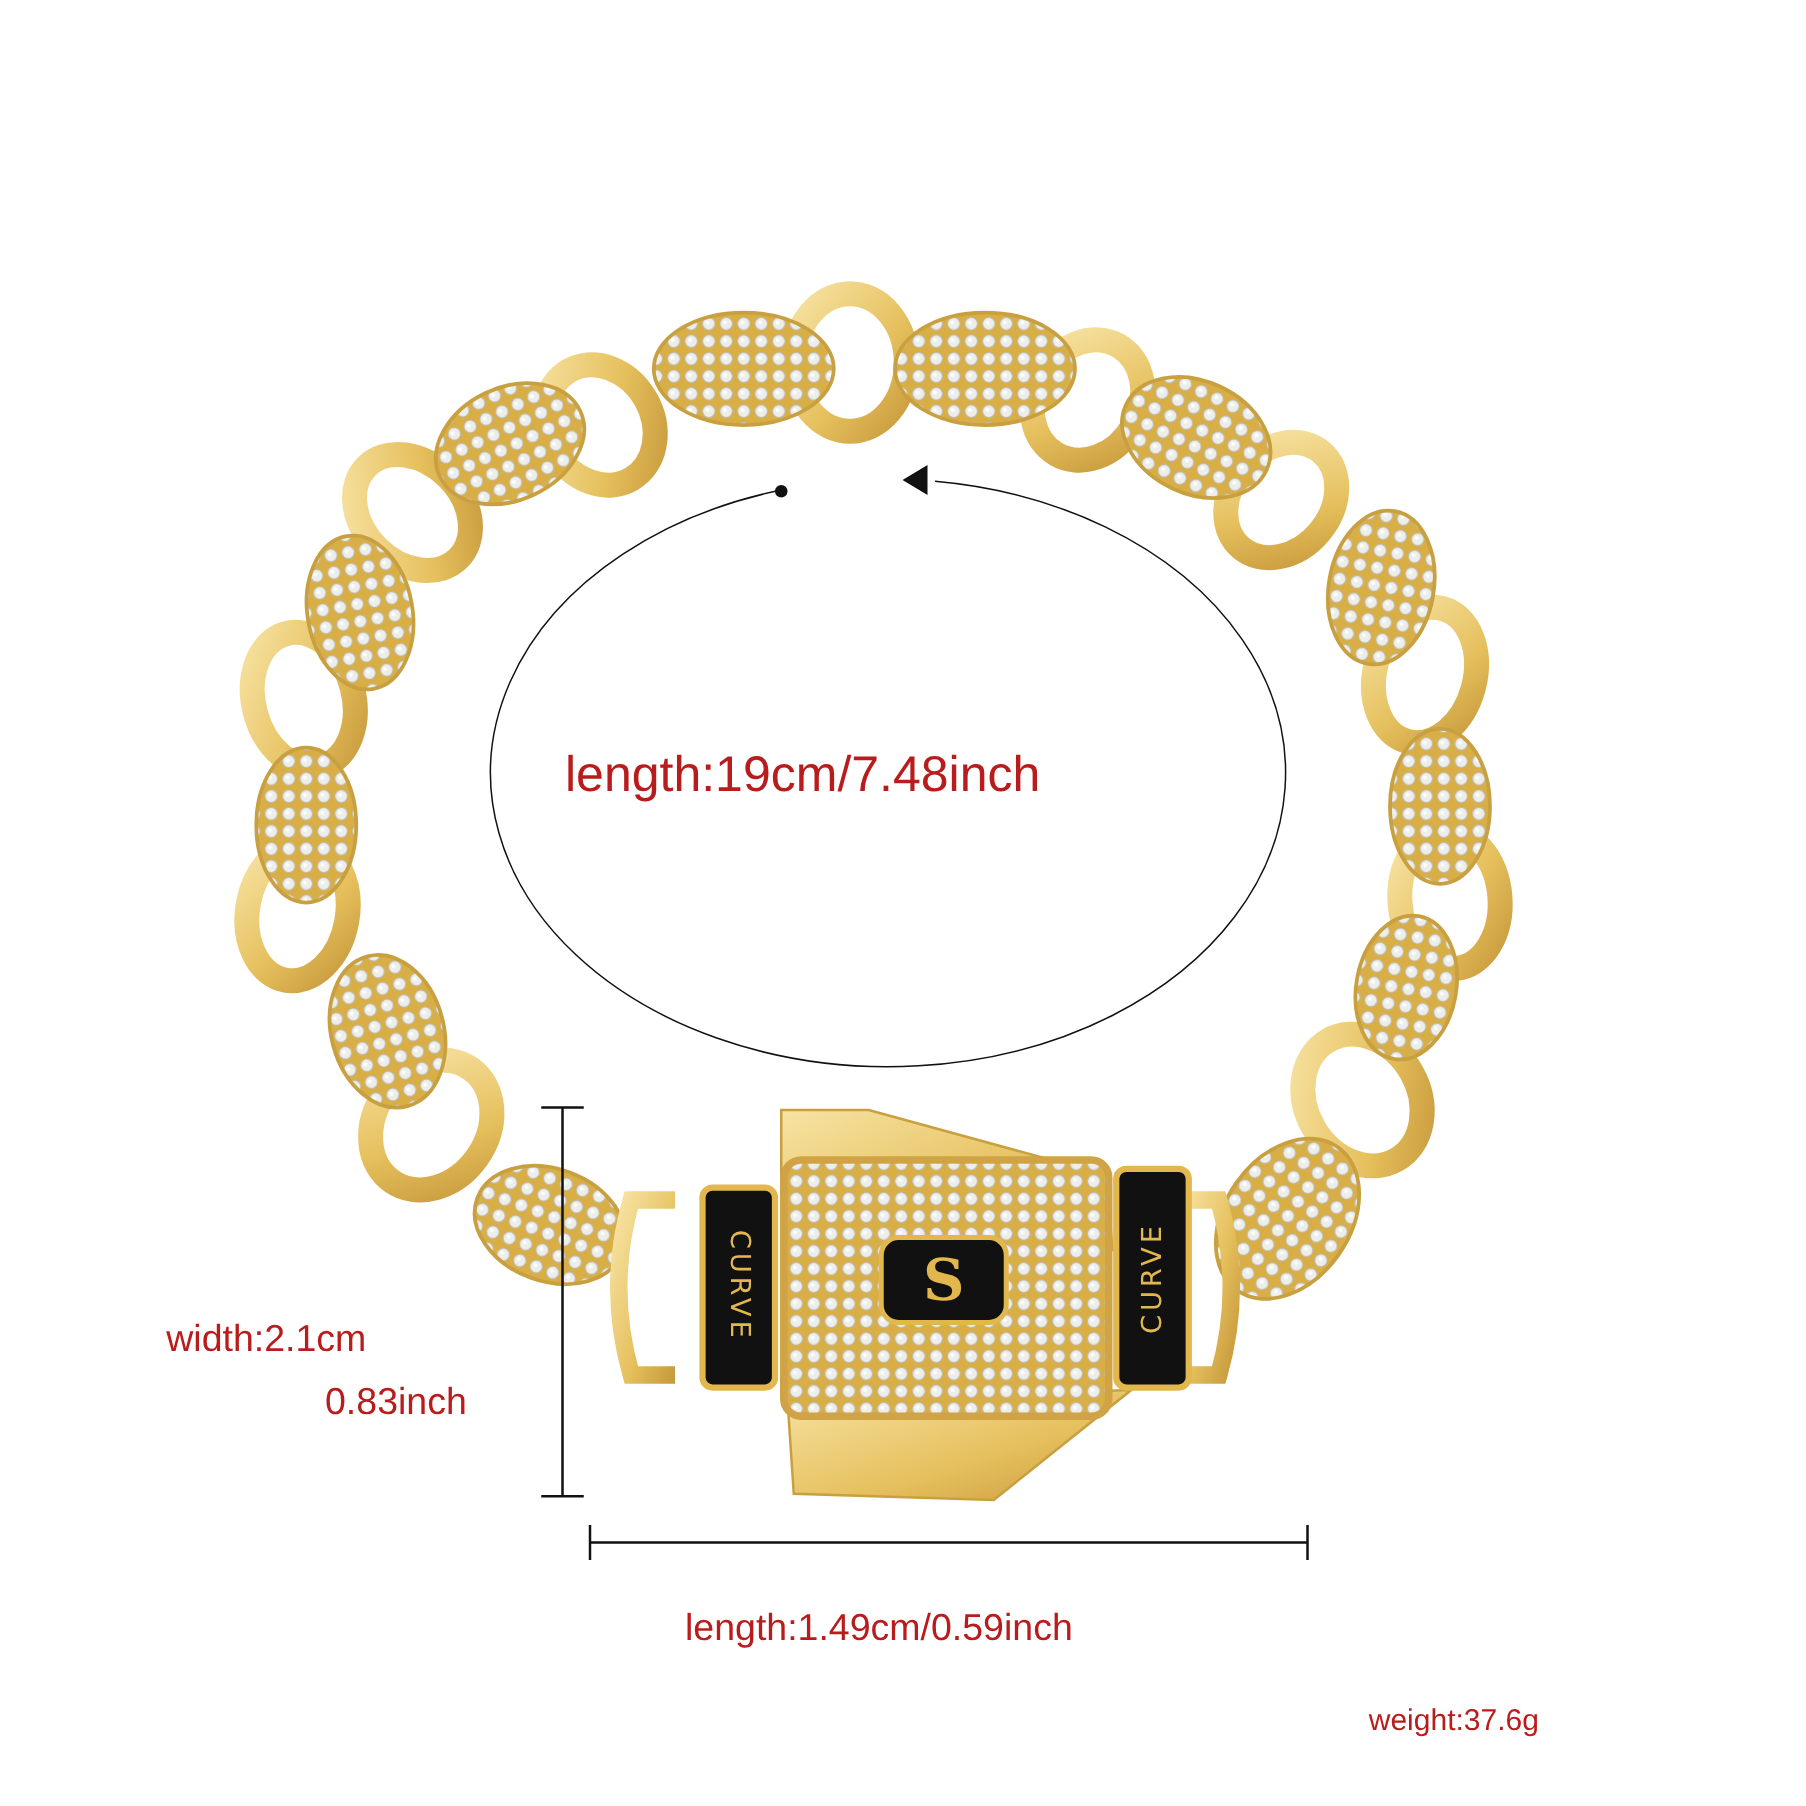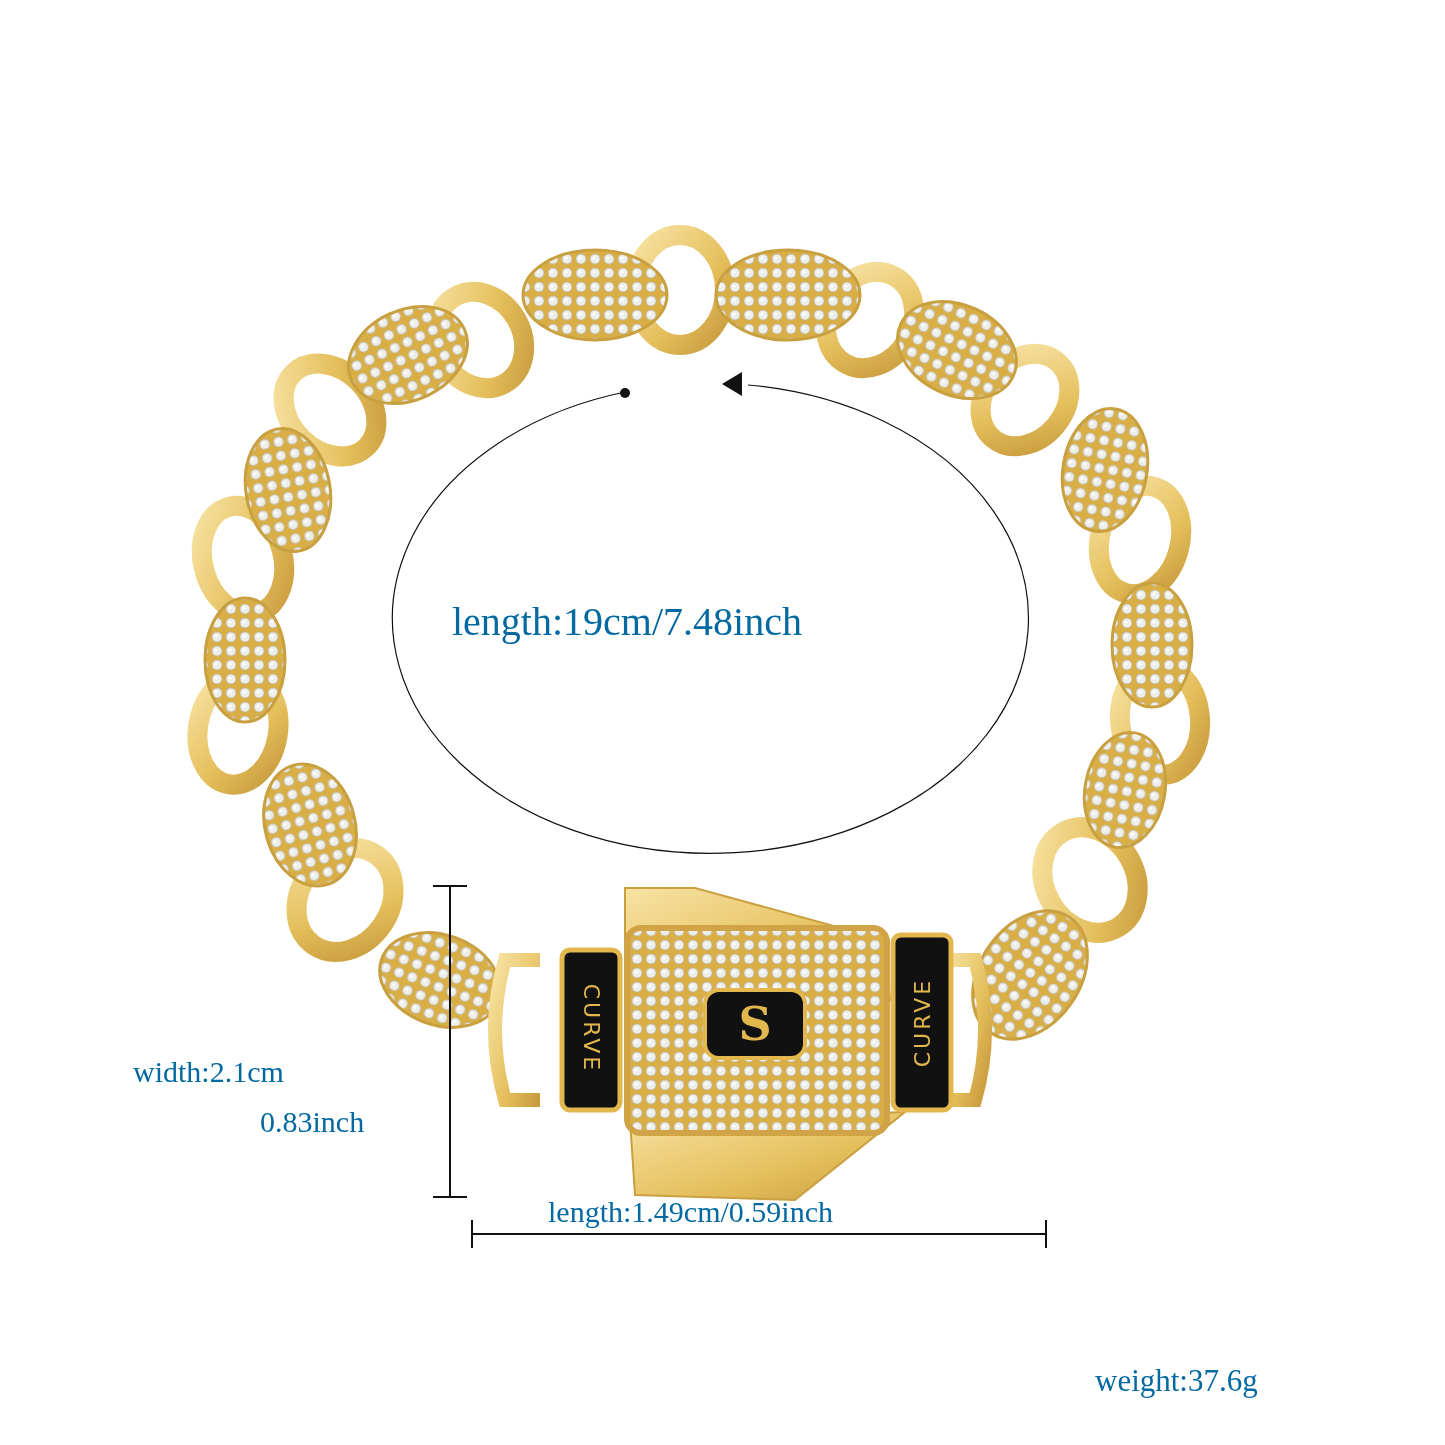--- a/index.html
+++ b/index.html
@@ -1,25 +1,25 @@
 <!DOCTYPE html>
 <html><head>
   <meta charset="utf-8">
   <style>
     html, body { margin: 0; padding: 0; background: #ffffff; }
     body { width: 1445px; height: 1445px; position: relative; overflow: hidden;
            font-family: "DejaVu Serif", "Liberation Serif", serif; color: #111; }
     .stage { position: absolute; left: 0; top: 0; width: 1445px; height: 1445px; }
-    .label { position: absolute; white-space: nowrap; color: #0369a1;
-             font-family: Liberation Serif, serif; letter-spacing: 0px; }
+    .label { position: absolute; white-space: nowrap; color: #b91c1c;
+             font-family: Liberation Sans, sans-serif; letter-spacing: 0px; }
     .len-main { left: 452px; top: 598px; font-size: 40px; }
     .width-cm { left: 133px; top: 1055px; font-size: 30px; text-align: right; }
     .width-in { left: 260px; top: 1105px; font-size: 30px; }
-    .len-clasp { left: 548px; top: 1195px; font-size: 30px; }
-    .weight { left: 1095px; top: 1363px; font-size: 31px; text-align: right; }
+    .len-clasp { left: 548px; top: 1286px; font-size: 30px; }
+    .weight { left: 1095px; top: 1363px; font-size: 24px; text-align: right; }
     svg { position: absolute; left: 0; top: 0; }
   </style>
 </head>
 <body>
 
 <div class="stage">
   <svg width="1445" height="1445" viewBox="0 0 1445 1445">
     <defs>
       <radialGradient id="gold" cx="40%" cy="35%" r="70%">
         <stop offset="0%" stop-color="#FBEBB4"></stop>

